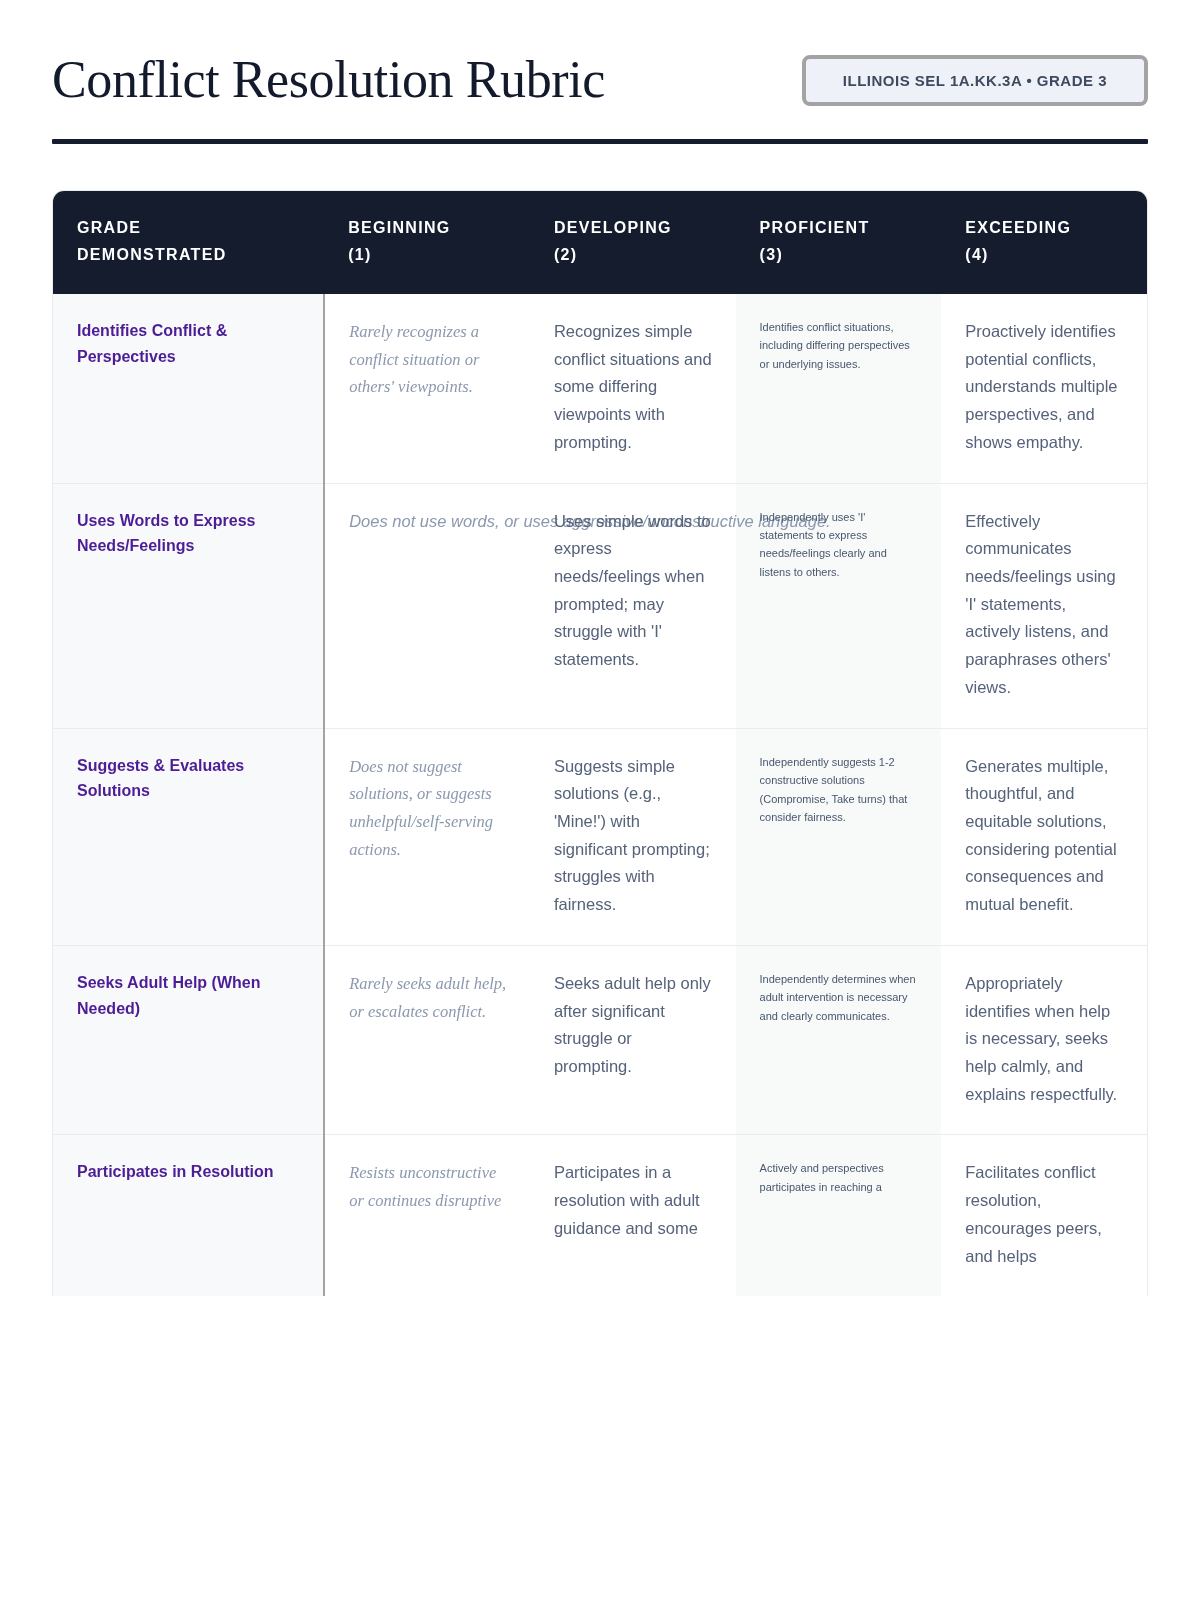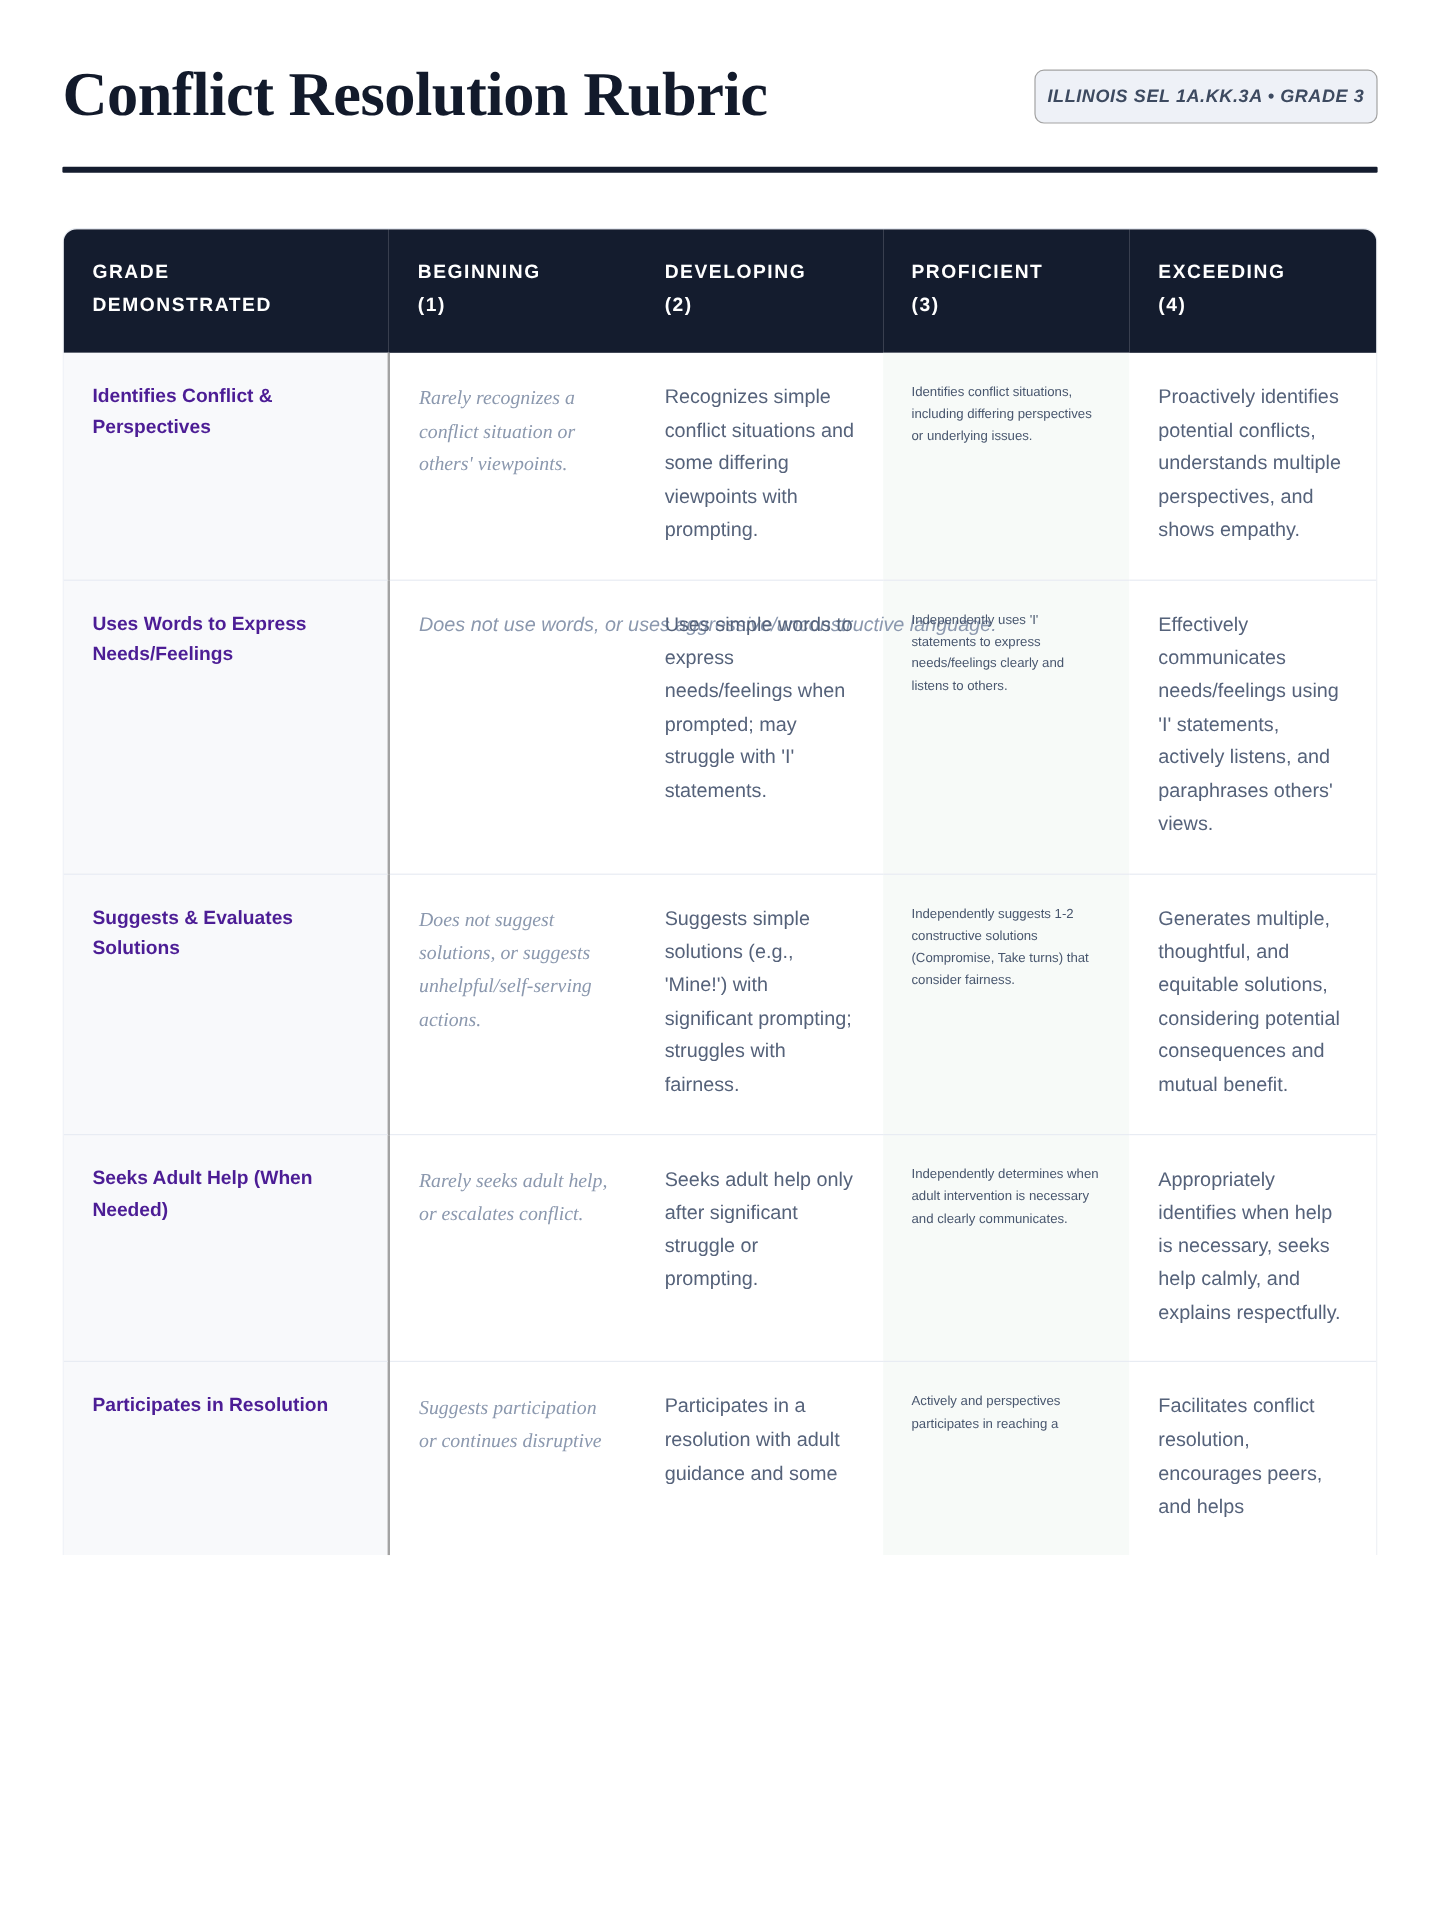--- a/index.html
+++ b/index.html
@@ -24,39 +24,38 @@
 
   
   .header-row {
     display: flex;
     align-items: center;
     justify-content: space-between;
     gap: 24px;
   }
   .doc-title {
     font-family: "Liberation Serif", serif;
-    font-weight: bold;
+    font-weight: normal;
     font-size: 52px;
     line-height: 1.08;
     letter-spacing: -0.4px;
     color: #121a2b;
     margin: 0;
     white-space: nowrap;
   }
   .standard-badge {
     background: #eef1f7;
-    border: 1px solid #a3a3a3;
+    border: 4px solid #a3a3a3;
     border-radius: 8px;
-    padding: 13px 10px;
+    padding: 13px 37px;
     font-size: 15px;
     font-weight: bold;
     letter-spacing: 0.5px;
     color: #3d4a60;
     white-space: nowrap;
-    font-style: italic;
   }
   .title-rule {
     height: 5px;
     background: #141c2e;
     margin-top: 31px;
     border-radius: 1px;
   }
 
   
   .meta-row {
@@ -231,21 +230,21 @@
           <td class="cell-beginning">
               <span class="wrapnarrow">Rarely seeks adult help, or escalates conflict.</span>
             </td>
           <td class="cell-developing">Seeks adult help only after significant struggle or prompting.</td>
           <td class="cell-proficient">Independently determines when adult intervention is necessary and clearly communicates.</td>
           <td class="cell-exceeding">Appropriately identifies when help is necessary, seeks help calmly, and explains respectfully.</td>
         </tr>
         <tr>
           <td class="cell-skill">Participates in Resolution</td>
           <td class="cell-beginning">
-              <span class="wrapnarrow">Suggests participation or continues disruptive</span>
+              <span class="wrapnarrow">Resists unconstructive or continues disruptive</span>
             </td>
           <td class="cell-developing">Participates in a resolution with adult guidance and some</td>
           <td class="cell-proficient">Actively and perspectives participates in reaching a</td>
           <td class="cell-exceeding">Facilitates conflict resolution, encourages peers, and helps</td>
         </tr>
       </tbody>
     </table>
   </div>
 
 </div>

